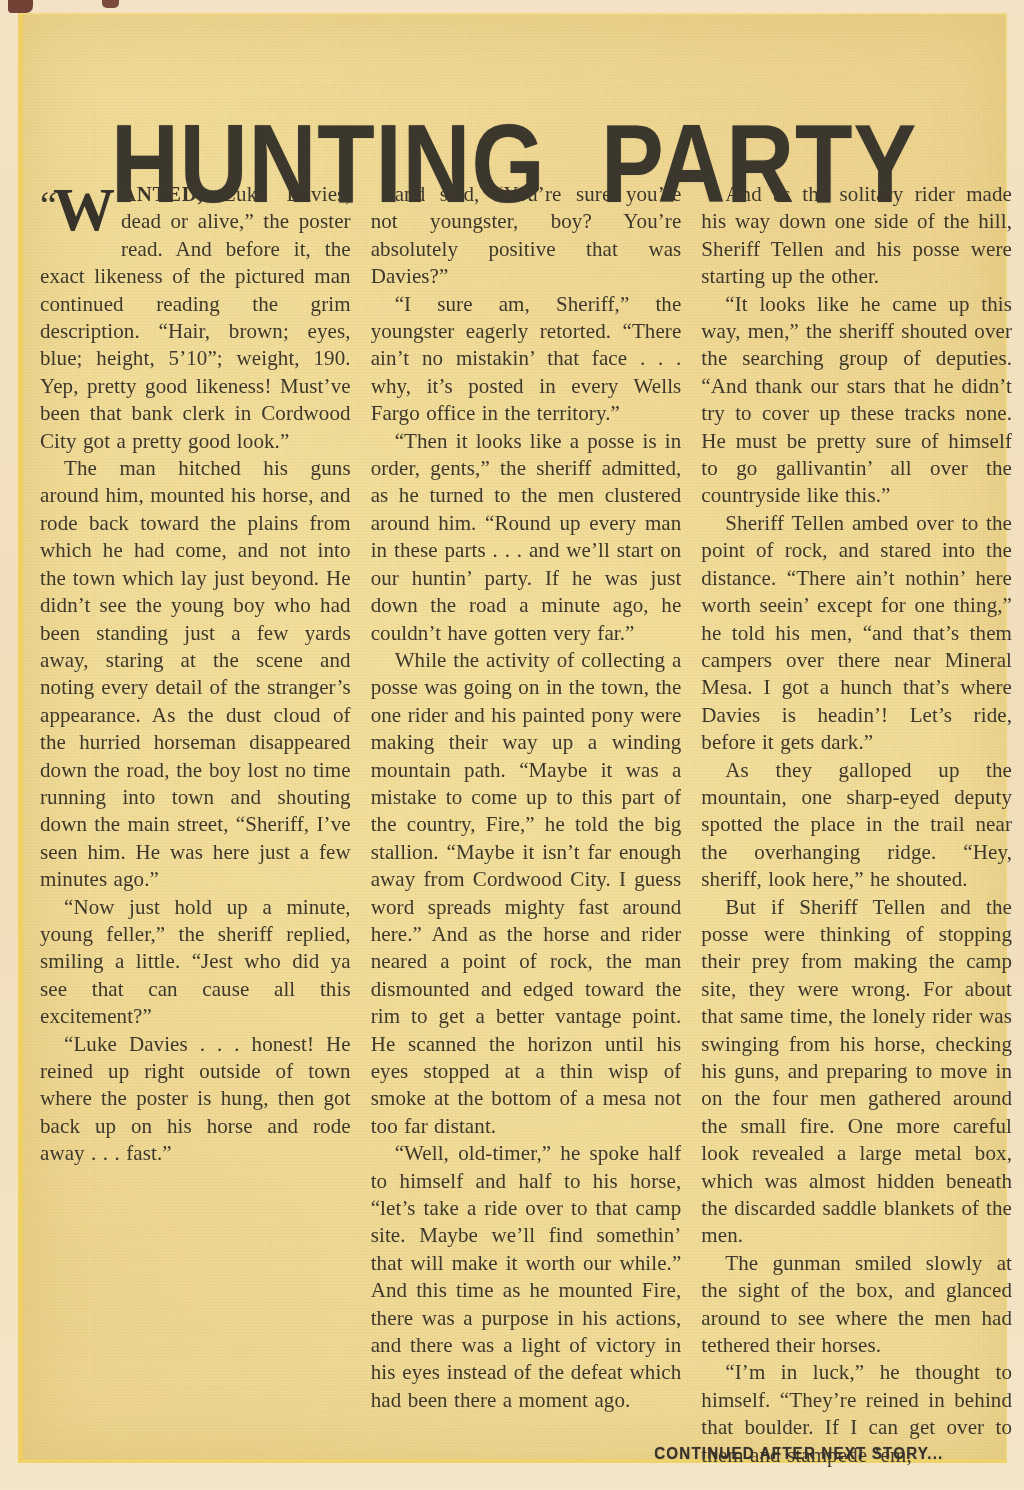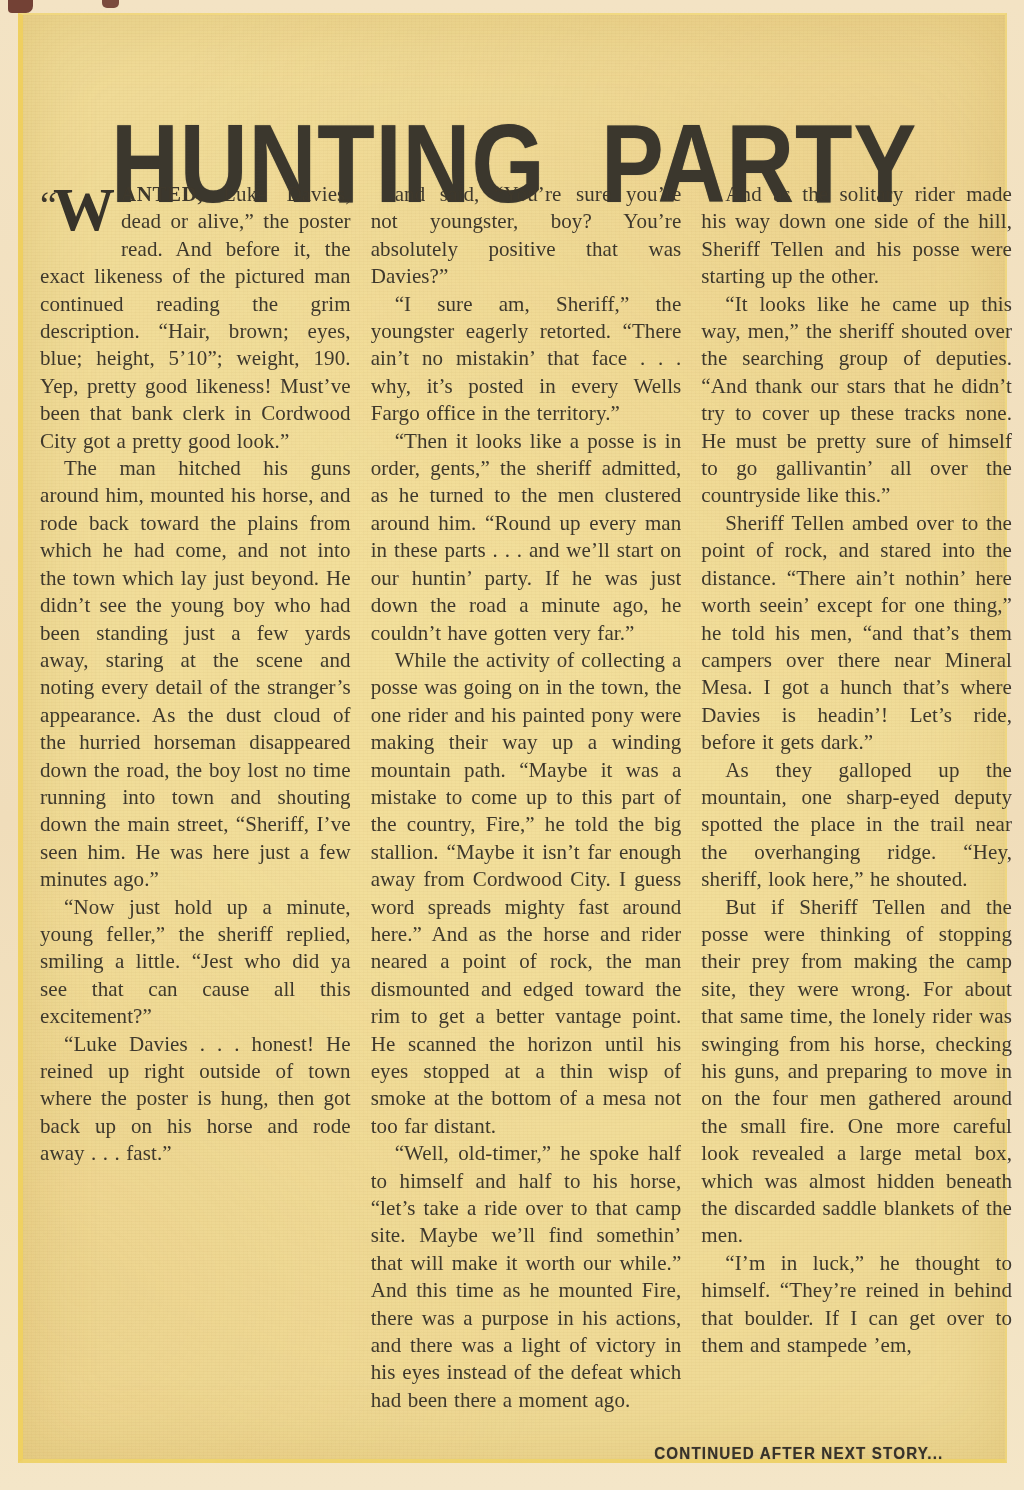--- a/index.html
+++ b/index.html
@@ -86,20 +86,21 @@
           <p class="story-p">“Well, old-timer,” he spoke half to himself and half to his horse, “let’s take a ride over to that camp site. Maybe we’ll find somethin’ that will make it worth our while.” And this time as he mounted Fire, there was a purpose in his actions, and there was a light of victory in his eyes instead of the defeat which had been there a moment ago.</p>
         </div>
     </div>
     <div class="col">
       <div>
           <p class="story-p">And as the solitary rider made his way down one side of the hill, Sheriff Tellen and his posse were starting up the other.</p>
           <p class="story-p">“It looks like he came up this way, men,” the sheriff shouted over the searching group of deputies. “And thank our stars that he didn’t try to cover up these tracks none. He must be pretty sure of himself to go gallivantin’ all over the countryside like this.”</p>
           <p class="story-p">Sheriff Tellen ambed over to the point of rock, and stared into the distance. “There ain’t nothin’ here worth seein’ except for one thing,” he told his men, “and that’s them campers over there near Mineral Mesa. I got a hunch that’s where Davies is headin’! Let’s ride, before it gets dark.”</p>
           <p class="story-p">As they galloped up the mountain, one sharp-eyed deputy spotted the place in the trail near the overhanging ridge. “Hey, sheriff, look here,” he shouted.</p>
           <p class="story-p">But if Sheriff Tellen and the posse were thinking of stopping their prey from making the camp site, they were wrong. For about that same time, the lonely rider was swinging from his horse, checking his guns, and preparing to move in on the four men gathered around the small fire. One more careful look revealed a large metal box, which was almost hidden beneath the discarded saddle blankets of the men.</p>
+          <p class="story-p">The gunman smiled slowly at the sight of the box, and glanced around to see where the men had tethered their horses.</p>
           <p class="story-p">“I’m in luck,” he thought to himself. “They’re reined in behind that boulder. If I can get over to them and stampede ’em,</p>
         </div>
     </div>
   </div>
 
   <p class="continued">CONTINUED AFTER NEXT STORY...</p>
 </div>
 
 <div class="smudge smudge-a"></div>
 <div class="smudge smudge-b"></div>

